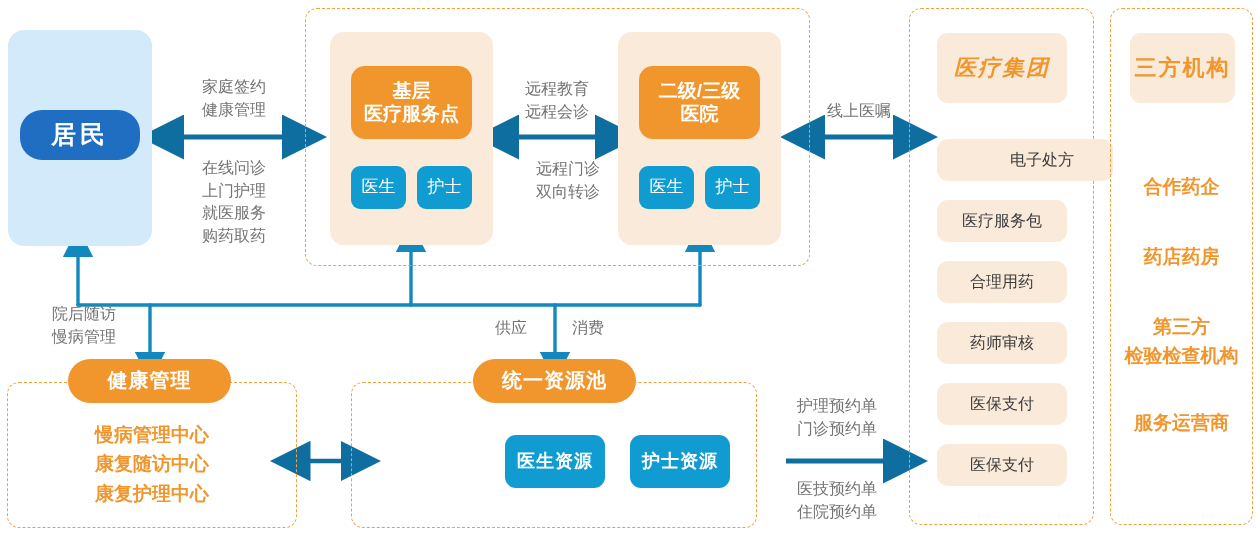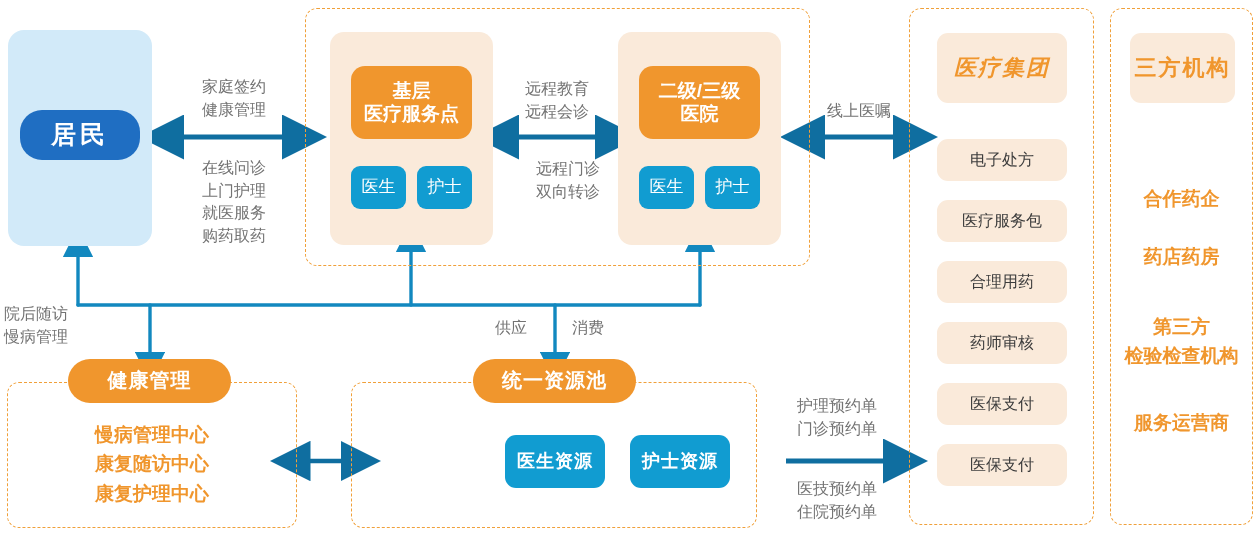--- a/index.html
+++ b/index.html
@@ -102,21 +102,21 @@
 
   
   .lbl{
     position:absolute;
     color:#737373;
     font-size:16px;
     line-height:1.42;
     text-align:center;
     white-space:nowrap;
   }
-  .lbl-left{text-align:left;}
+  .lbl-left{text-align:left;margin-left:48px;}
   .lbl-orange{
     position:absolute;
     color:#f0962d;
     font-weight:bold;
     font-size:19px;
     line-height:1.55;
     text-align:center;
     white-space:nowrap;
   }
 
@@ -248,30 +248,30 @@
     <div>护理预约单</div>
     <div>门诊预约单</div>
   </div>
   <div class="lbl" style="left:781px;top:478px;width:112px;">
     <div>医技预约单</div>
     <div>住院预约单</div>
   </div>
 
   <div class="dashed-box" style="left:909px;top:8px;width:185px;height:517px;"></div>
   <div class="chip-beige chip-beige-title" style="left:937px;top:33px;width:130px;height:70px;font-style:italic;">医疗集团</div>
-  <div class="chip-beige" style="left:937px;top:139px;width:130px;height:42px;">电子处方</div>
+  <div class="chip-beige" style="left:937px;top:139px;width:142px;height:42px;padding-left:34px;">电子处方</div>
   <div class="chip-beige" style="left:937px;top:200px;width:130px;height:42px;">医疗服务包</div>
   <div class="chip-beige" style="left:937px;top:261px;width:130px;height:42px;">合理用药</div>
   <div class="chip-beige" style="left:937px;top:322px;width:130px;height:42px;">药师审核</div>
   <div class="chip-beige" style="left:937px;top:383px;width:130px;height:42px;">医保支付</div>
   <div class="chip-beige" style="left:937px;top:444px;width:130px;height:42px;">医保支付</div>
 
   <div class="dashed-box" style="left:1110px;top:8px;width:143px;height:517px;"></div>
   <div class="chip-beige chip-beige-title" style="left:1130px;top:33px;width:105px;height:70px;">三方机构</div>
-  <div class="lbl-orange" style="left:1110px;top:172px;width:143px;margin-top:12px;">合作药企</div>
+  <div class="lbl-orange" style="left:1110px;top:172px;width:143px;">合作药企</div>
   <div class="lbl-orange" style="left:1110px;top:242px;width:143px;">药店药房</div>
   <div class="lbl-orange" style="left:1110px;top:312px;width:143px;">
     <div>第三方</div>
     <div>检验检查机构</div>
   </div>
   <div class="lbl-orange" style="left:1110px;top:408px;width:143px;">服务运营商</div>
 
 </div>
 
 </body></html>

